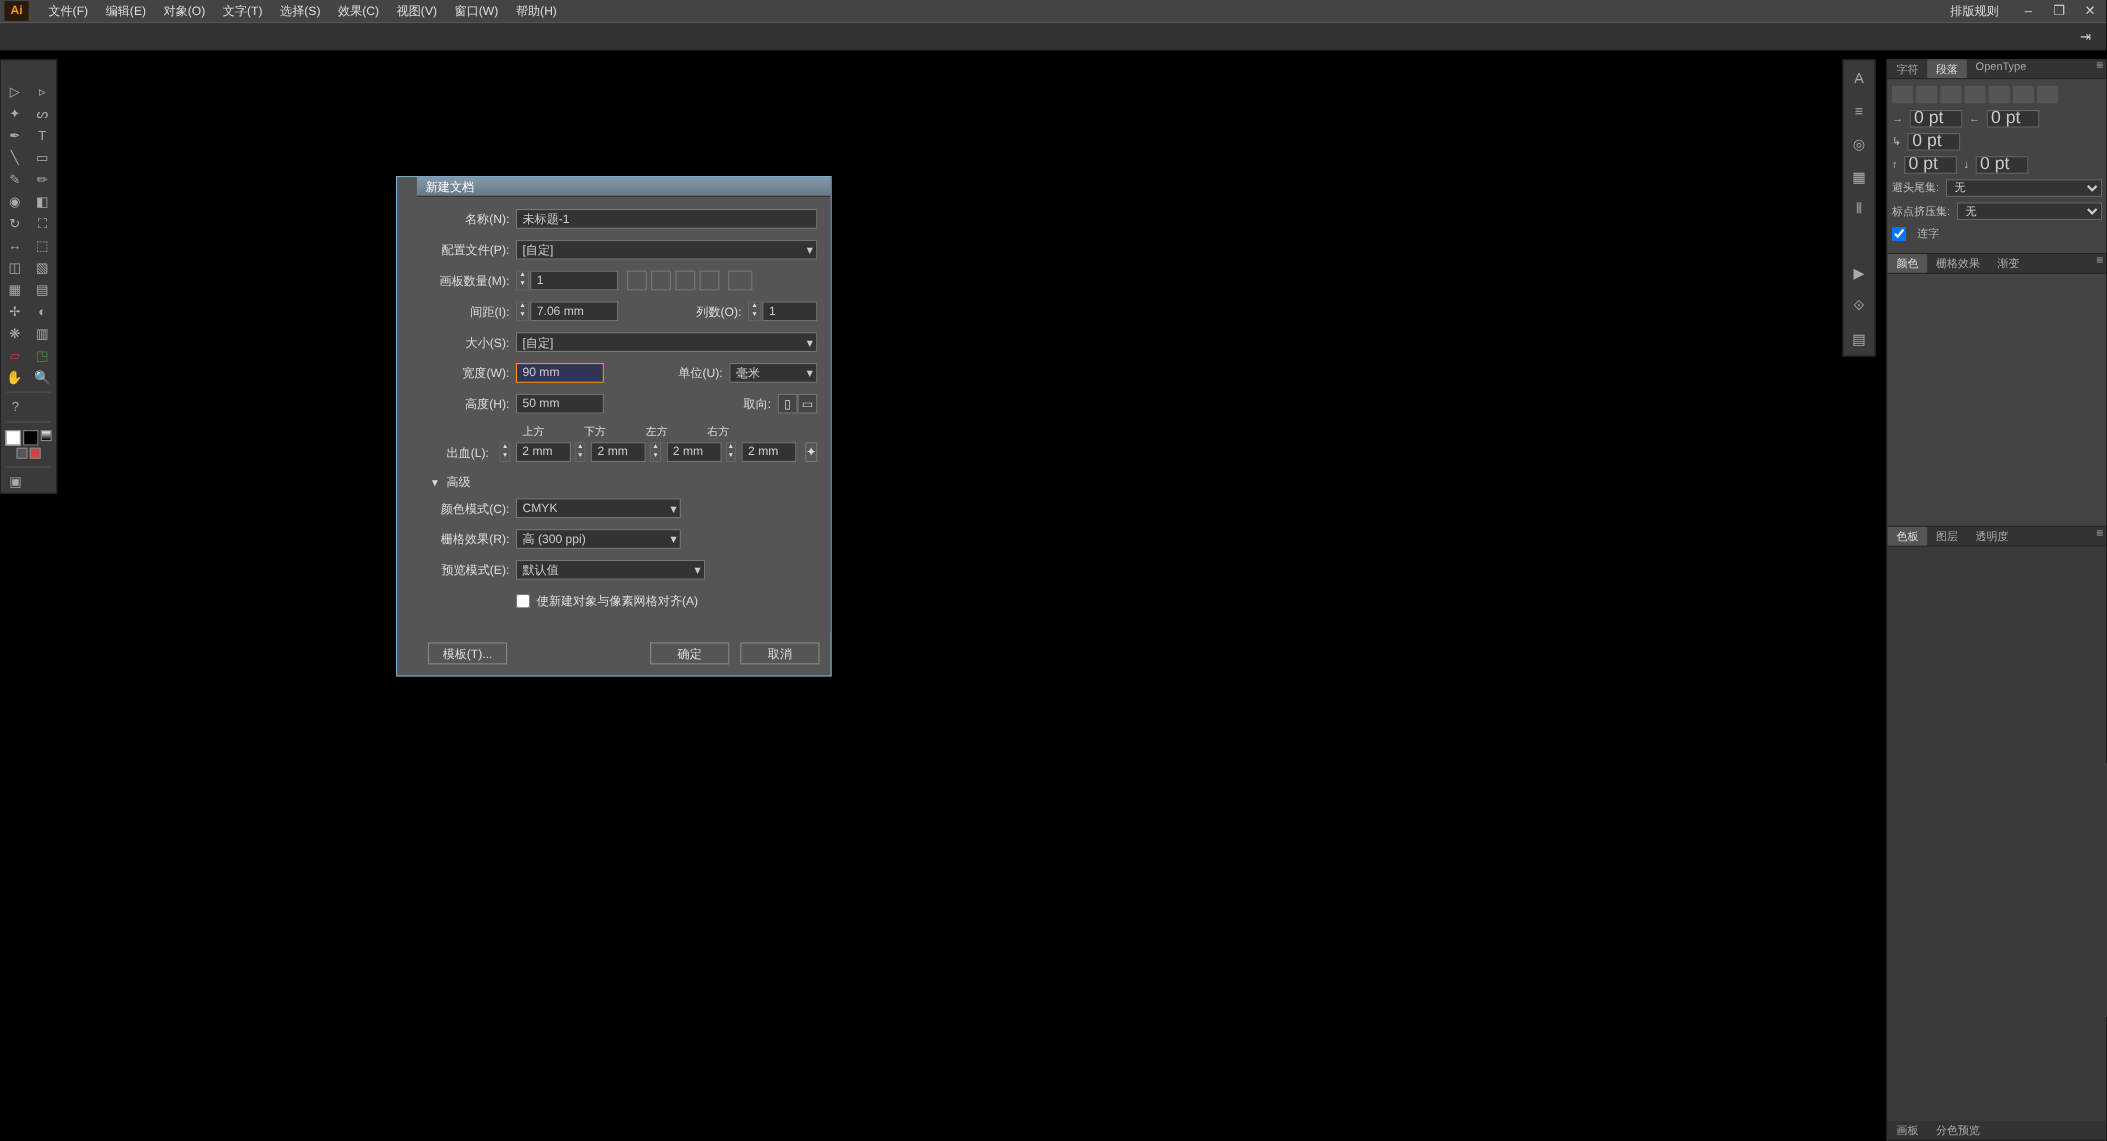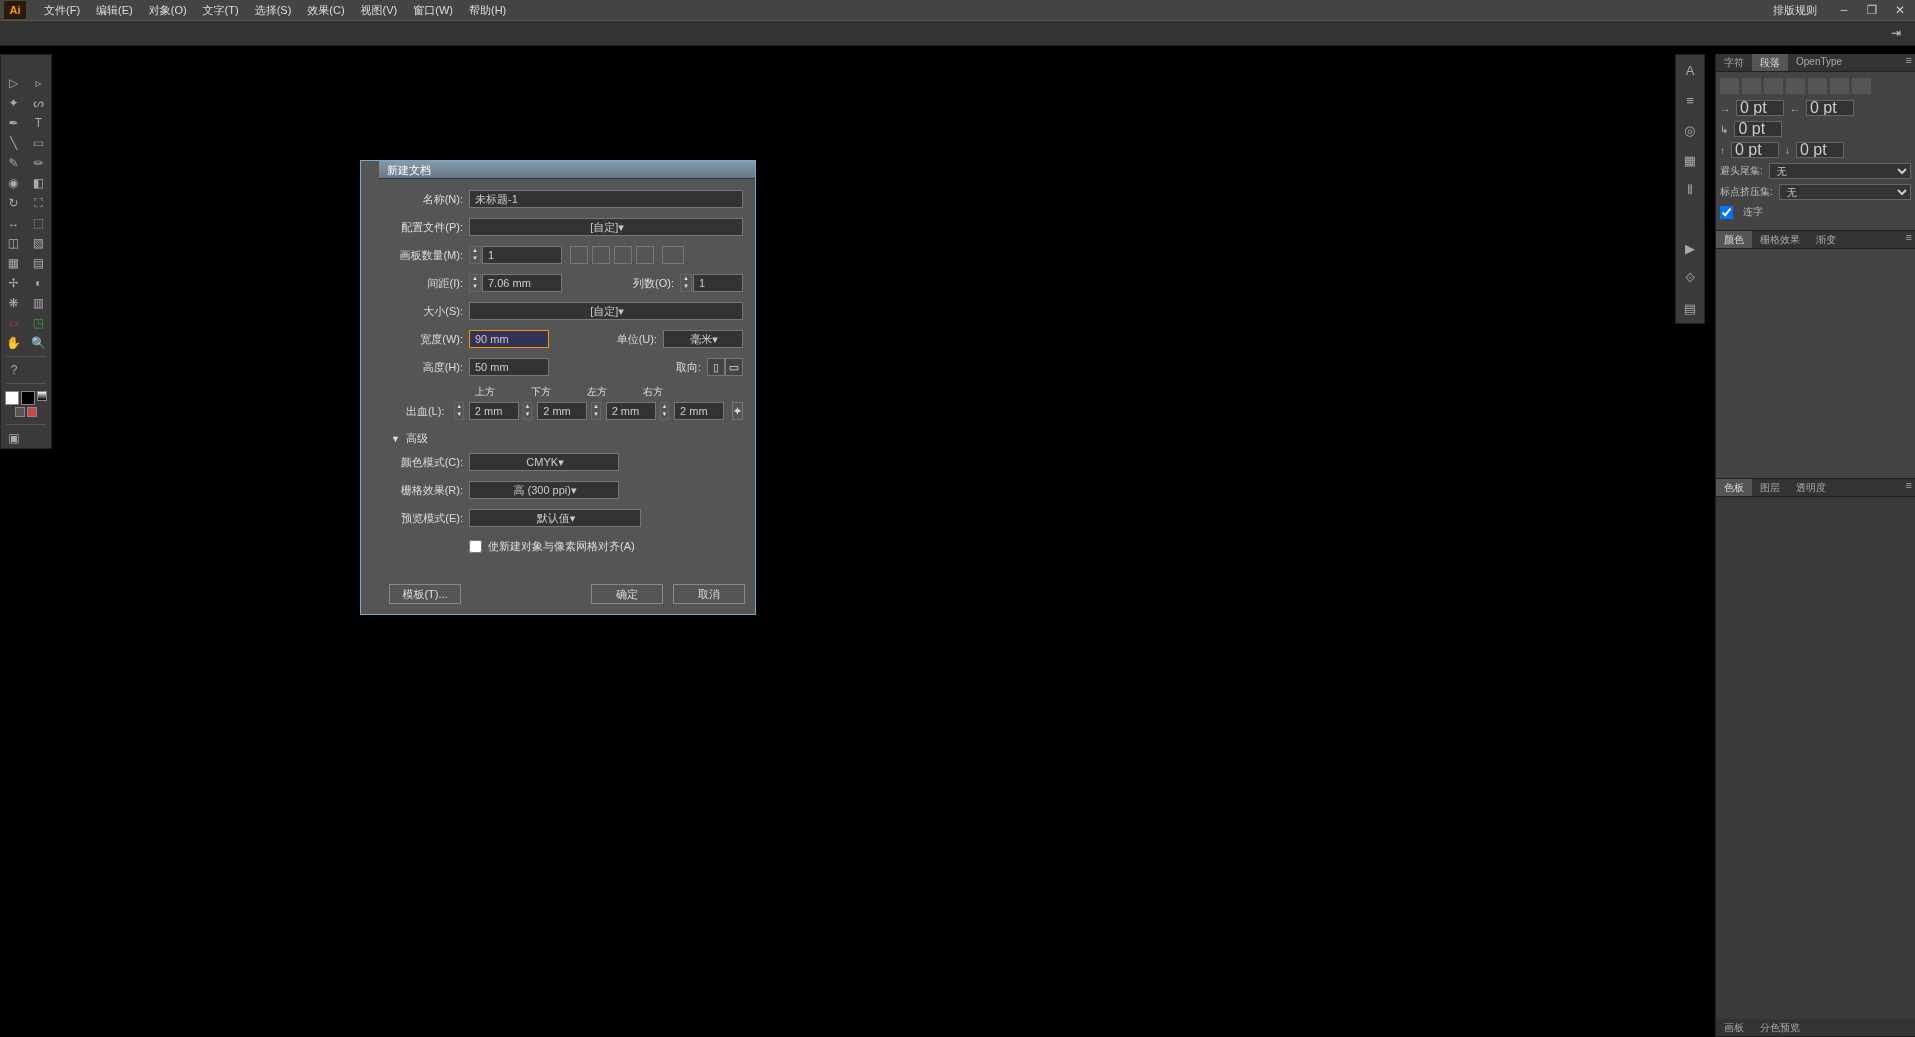--- a/index.html
+++ b/index.html
@@ -49,21 +49,21 @@
 
 .dialog { position: absolute; left: 360px; top: 160px; width: 396px; background: #555; border: 1px solid #7ac; font-size: 11px; color: #ddd; padding-left: 18px; }
 .dialog-title { background: linear-gradient(#89a, #678); height: 18px; padding: 2px 8px; color: #fff; font-size: 11px; border-bottom: 1px solid #333; }
 .dialog-body { padding: 10px 12px 10px 12px; background: #555; }
 .dialog-row { display: flex; align-items: center; margin-bottom: 8px; height: 20px; }
 .dlabel { width: 78px; text-align: right; padding-right: 6px; font-size: 11px; color:#ddd; white-space: nowrap; }
 .dinput { background: #333; border: 1px solid #777; color: #ccc; height: 18px; padding: 1px 5px; font-size: 11px; }
 .dinput.long { flex: 1; }
 .dinput.mid { width: 80px; }
 .dinput.small { width: 50px; }
-.dinput.sel-like { display:flex; align-items:center; justify-content:center; padding-right:3px; }
+.dinput.sel-like { display:flex; align-items:center; justify-content:space-between; padding-right:3px; }
 .dinput.hl { border: 1px solid #e90; background:#335; }
 .spin { width: 12px; display: flex; flex-direction: column; border: 1px solid #666; height:18px; margin-right:1px; }
 .spin div { flex:1; background:#555; font-size:6px; text-align:center; cursor:pointer; line-height:7px; }
 .artboard-btns { display:flex; gap:4px; margin-left:8px; }
 .ab-btn { width:18px; height:18px; background:#555; border:1px solid #777; cursor:pointer; }
 .arrow-btn { width:22px; height:18px; background:#555; border:1px solid #777; margin-left:8px; cursor:pointer; }
 .orient-btn { width:18px; height:18px; background:#444; border:1px solid #777; cursor:pointer; display:inline-flex; align-items:center; justify-content:center; }
 .bleed-hdr { display:flex; margin-left:84px; gap:36px; font-size:10px; margin-bottom:2px; }
 .bleed-row { display:flex; align-items:center; gap:4px; }
 .link-icon { width:14px; height:18px; border:1px solid #777; margin-left:4px; display:flex; align-items:center; justify-content:center; font-size:10px; }

